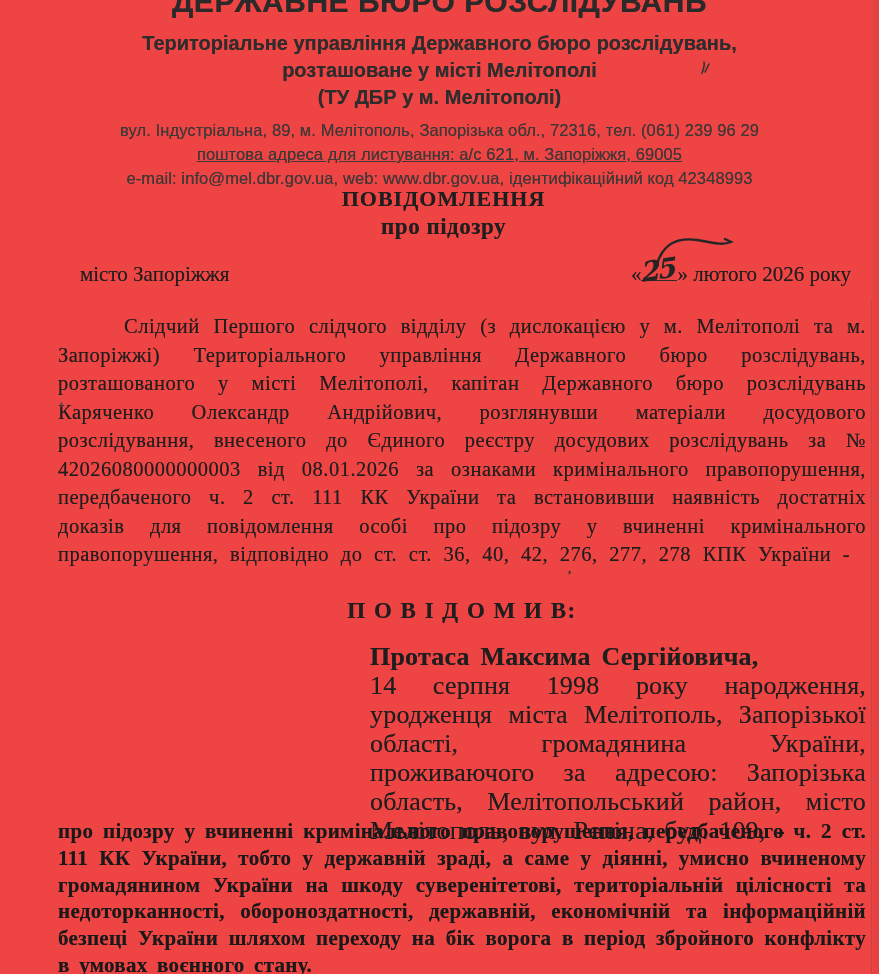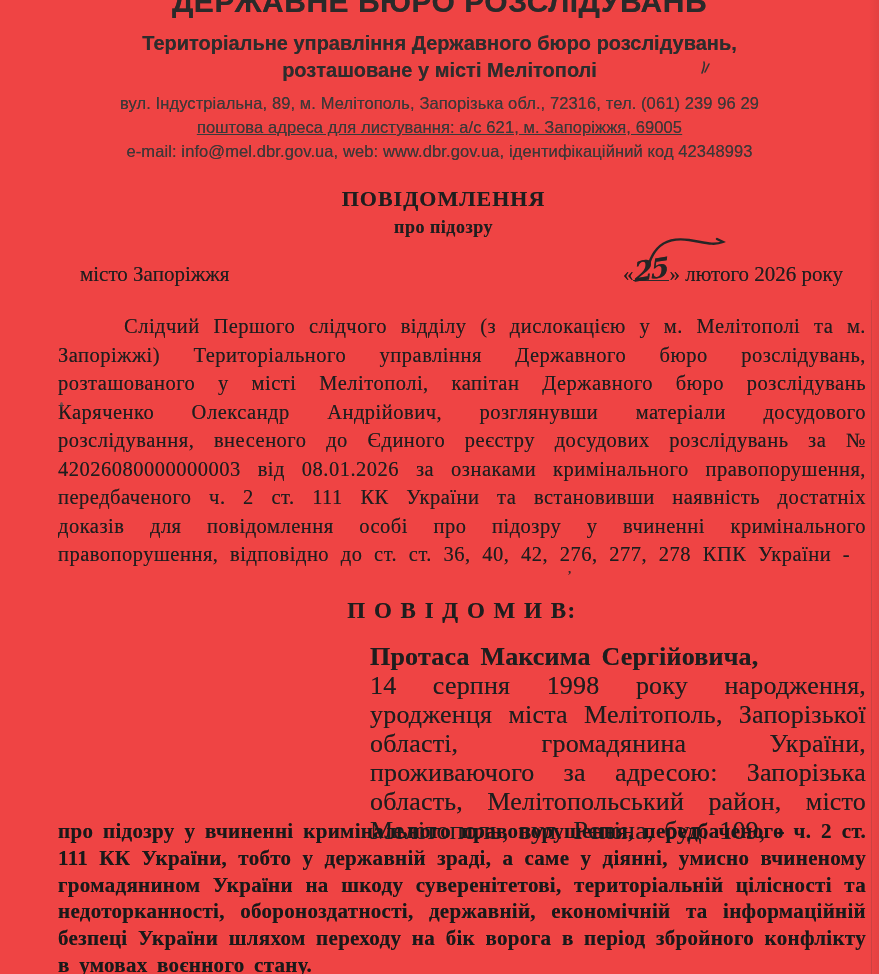--- a/index.html
+++ b/index.html
@@ -36,25 +36,25 @@
     font-size: 16.5px; font-weight: 400; line-height: 24px; color: #3a3a3a;
     letter-spacing: 0.1px;
   }
 
   
   .doc-title {
     position: absolute; top: 186px; left: 8px; right: 0;
     text-align: center; font-weight: 700;
   }
   .doc-title .t1 { font-size: 22px; letter-spacing: 1px; line-height: 26px; }
-  .doc-title .t2 { font-size: 18px; letter-spacing: 0.5px; line-height: 26px; margin-top: 2px; }
+  .doc-title .t2 { font-size: 23px; letter-spacing: 0.5px; line-height: 26px; margin-top: 2px; }
 
   
   .dateline {
-    position: absolute; top: 258px; left: 80px; right: 36px;
+    position: absolute; top: 258px; left: 80px; right: 28px;
     display: flex; justify-content: space-between; align-items: flex-end;
     font-size: 21px; line-height: 26px;
   }
   .date-right { position: relative; white-space: nowrap; }
   .day-wrap {
     position: relative; display: inline-block;
     width: 36px; height: 22px; vertical-align: baseline;
     border-bottom: 1.6px solid #2b2b2b;
   }
   .day-scrawl {
@@ -115,20 +115,21 @@
 </style>
 </head>
 <body>
 
 <div class="page">
 
   <div class="letterhead">
     <div class="org-name">ДЕРЖАВНЕ БЮРО РОЗСЛІДУВАНЬ</div>
     <div class="division">Територіальне управління Державного бюро розслідувань,</div>
     <div class="division" style="margin-top:0;">розташоване у місті Мелітополі</div>
+    <div class="abbrev">(ТУ ДБР у м. Мелітополі)</div>
     <div class="addr">вул. Індустріальна, 89, м. Мелітополь, Запорізька обл., 72316, тел.  (061) 239 96 29</div>
     <div class="addr" style="margin-top:0;text-decoration:underline;">поштова адреса для листування: а/с 621, м. Запоріжжя, 69005</div>
     <div class="addr" style="margin-top:0;">e-mail: info@mel.dbr.gov.ua, web: www.dbr.gov.ua, ідентифікаційний код 42348993</div>
   </div>
 
   <div class="doc-title">
     <div class="t1">ПОВІДОМЛЕННЯ</div>
     <div class="t2">про підозру</div>
   </div>
 

